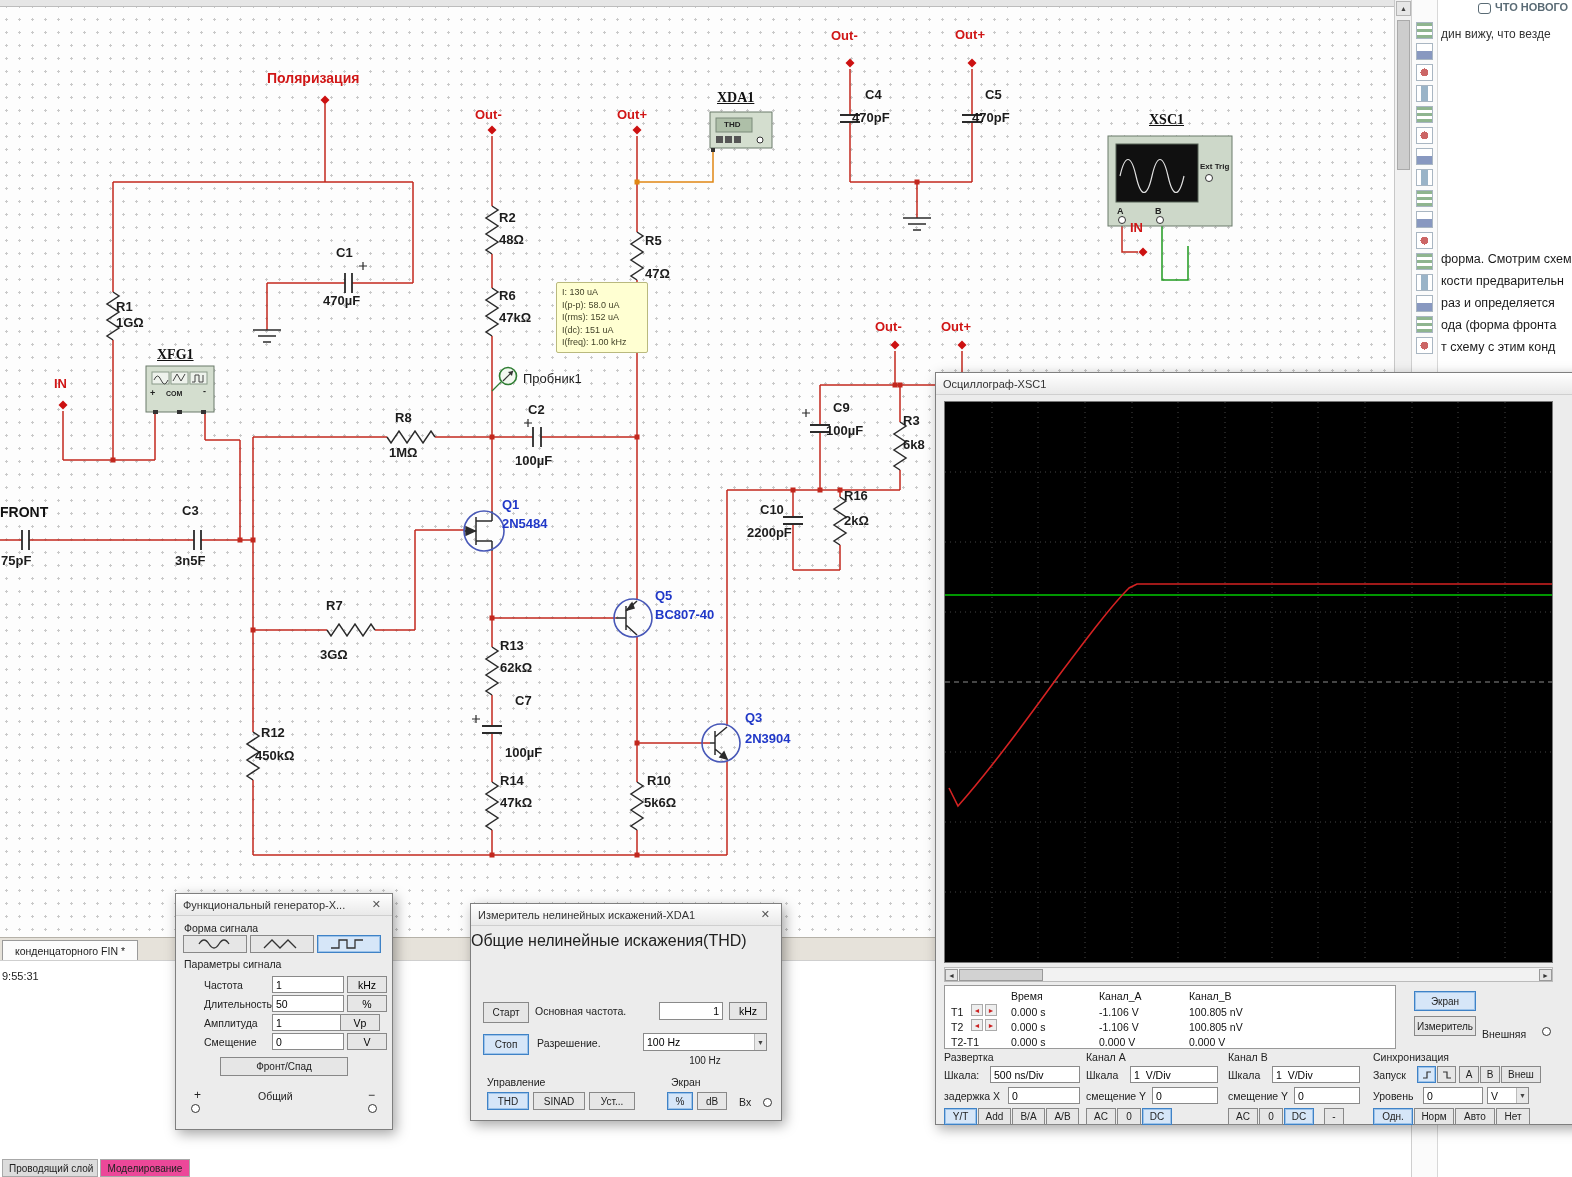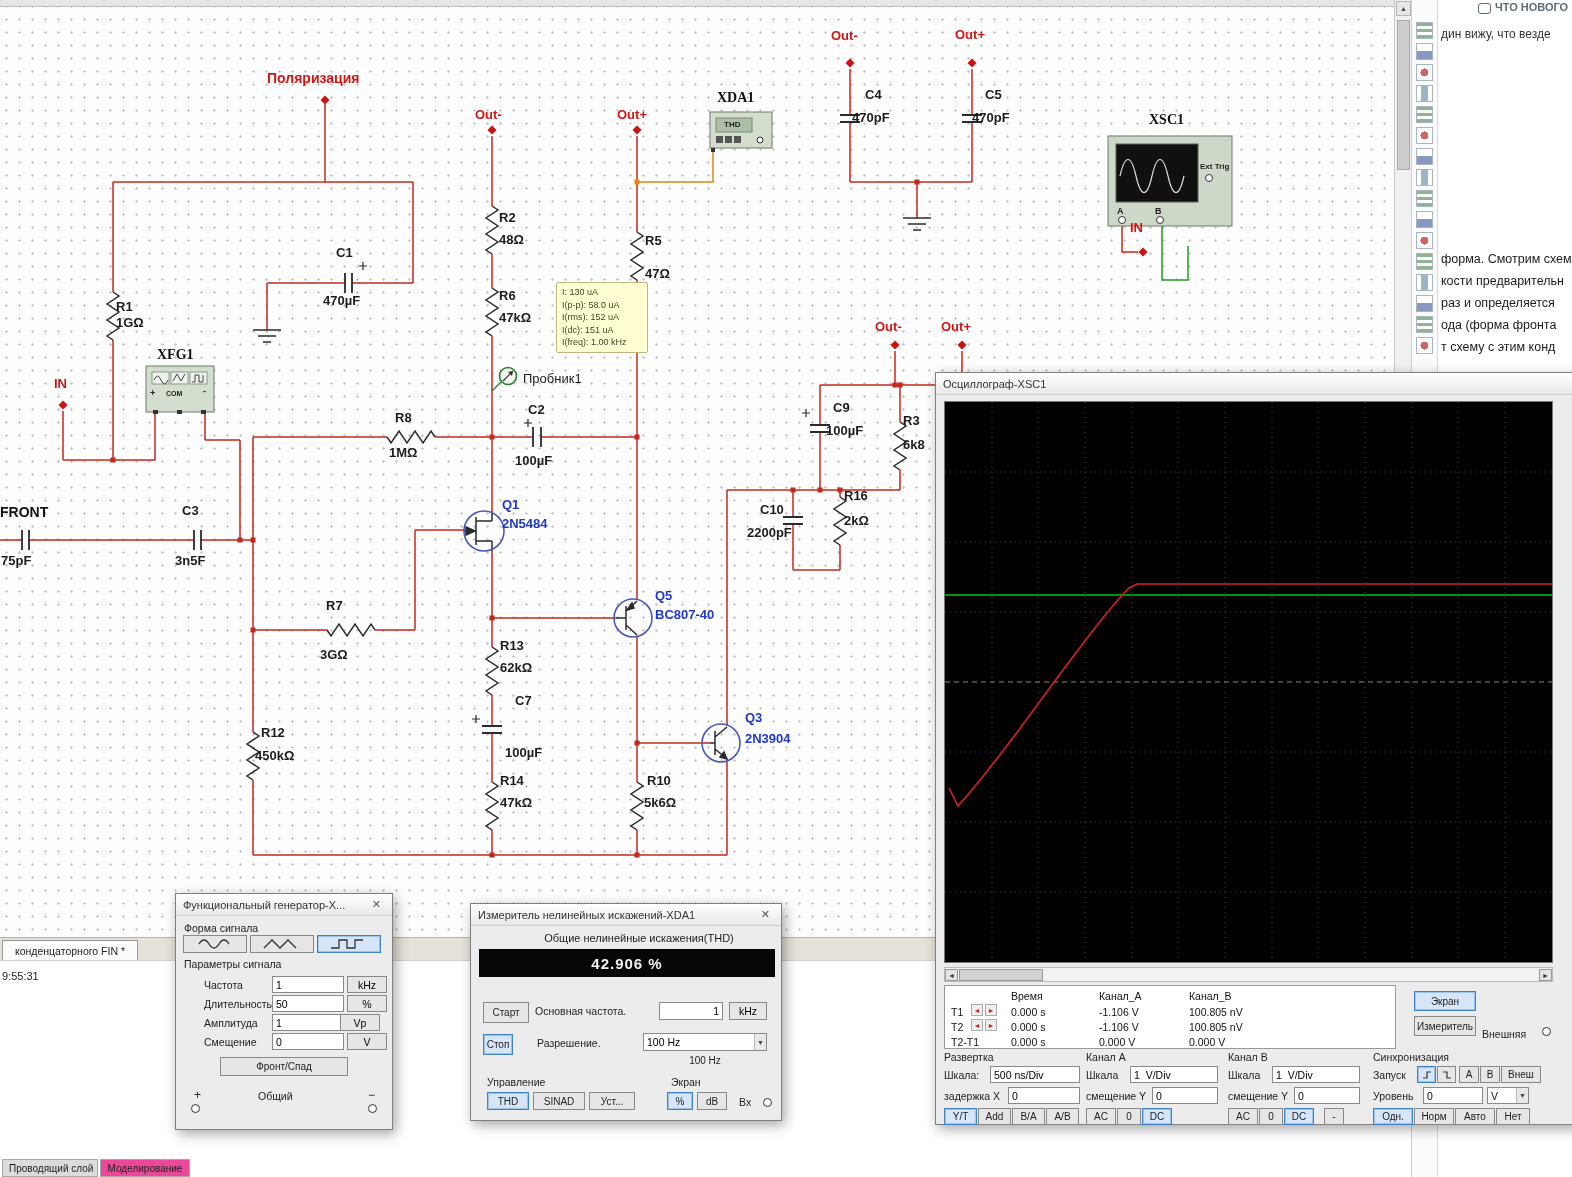--- a/index.html
+++ b/index.html
@@ -7,21 +7,21 @@
   body{position:relative;font-family:"Liberation Sans",sans-serif;background:#fff;overflow:hidden;}
 
   
   #canvas{position:absolute;left:0;top:0;width:1394px;height:937px;background:#fdfdfd;
     background-image:radial-gradient(#c9c9c9 1px,transparent 1.2px);background-size:13px 13px;z-index:1;}
   #topstrip{position:absolute;left:0;top:0;width:1412px;height:7px;background:#e6e6e6;border-bottom:1px solid #bcbcbc;z-index:2;}
   svg.schematic{position:absolute;left:0;top:0;}
 
   .cl{position:absolute;font:600 13px "Liberation Sans",sans-serif;color:#1c1c1c;white-space:nowrap;}
   .cl.blue{color:#2038c8;}
-  .ser{position:absolute;font:600 14px "Liberation Serif",serif;color:#111;white-space:nowrap;}
+  .ser{position:absolute;font:600 14px "Liberation Serif",serif;color:#111;white-space:nowrap;text-decoration:underline;}
   .net{position:absolute;font:700 13px "Liberation Sans",sans-serif;color:#d01616;white-space:nowrap;}
   .netblack{position:absolute;font:700 14px "Liberation Sans",sans-serif;color:#111;white-space:nowrap;}
   .tiny{position:absolute;font:600 8px "Liberation Sans",sans-serif;color:#222;white-space:nowrap;}
   .ptip{position:absolute;width:92px;background:#ffffd2;border:1px solid #b9b97e;padding:3px 5px;
     font:9px "Liberation Sans",sans-serif;color:#44442a;line-height:1.4;z-index:6;border-radius:2px;}
 
   
   .win{position:absolute;background:#ececec;border:1px solid #7f7f7f;box-shadow:3px 4px 12px rgba(0,0,0,.35);}
   .tbbar{height:22px;background:linear-gradient(#ffffff,#e9e9e9);border-bottom:1px solid #cfcfcf;
     display:flex;align-items:center;padding:0 7px;font-size:11px;color:#333;}
@@ -368,25 +368,23 @@
   <div class="lbl" style="left:192px;top:194px;font-size:12px">−</div>
   <div class="circ" style="left:15px;top:210px"></div>
   <div class="circ" style="left:192px;top:210px"></div>
 </div>
 
 <div class="win" style="left:470px;top:903px;width:312px;height:218px;z-index:31">
   <div class="tbbar">
     <span>Измеритель нелинейных искажений-XDA1</span>
     <span class="close">✕</span>
   </div>
-  <div class="lbl" style="left:12px;top:28px;width:312px;text-align:center;font-size:11px">Общие нелинейные искажения(THD)</div>
-  <div style="position:absolute;left:8px;top:45px;width:296px;height:28px;background:#060606;color:#f2f2f2;
-       font:700 15px 'Liberation Sans',sans-serif;display:flex;align-items:center;justify-content:center;letter-spacing:1px">42.906 %</div>
+  <div class="lbl" style="left:0;top:28px;width:312px;text-align:left;font-size:16px">Общие нелинейные искажения(THD)</div>
   <button class="sbtn" style="left:12px;top:98px;width:46px;height:21px">Старт</button>
-  <button class="sbtn act" style="left:12px;top:130px;width:30px;height:21px">Стоп</button>
+  <button class="sbtn act" style="left:12px;top:130px;width:46px;height:21px">Стоп</button>
   <div class="lbl" style="left:64px;top:101px">Основная частота.</div>
   <input class="inp" style="left: 188px; top: 98px; width: 64px; height: 18px; text-align: right;" value="1">
   <div class="ubox" style="left:258px;top:98px;width:38px;height:18px">kHz</div>
   <div class="lbl" style="left:66px;top:133px">Разрешение.</div>
   <div class="seldd" style="left:172px;top:129px;width:124px;height:18px">
     <span>100 Hz</span>
     <span class="dd">▼</span>
   </div>
   <div class="lbl" style="left:172px;top:151px;width:124px;text-align:center;font-size:10px">100 Hz</div>
   <div class="lbl" style="left:16px;top:172px">Управление</div>

